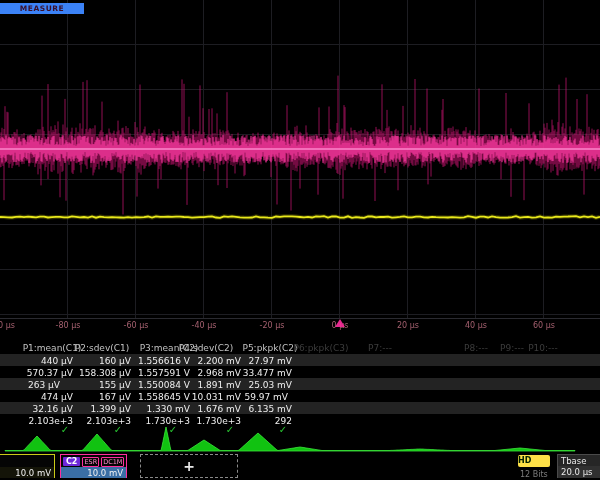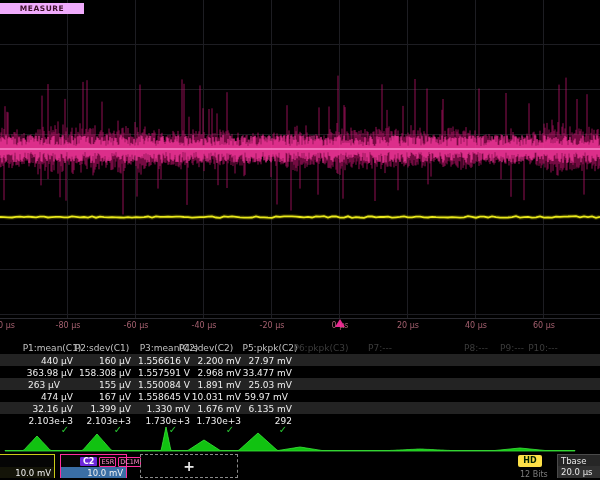--- a/index.html
+++ b/index.html
@@ -12,21 +12,21 @@
     position:absolute;left:0;top:0;width:600px;height:318px;
     background-image:
       repeating-linear-gradient(to right, transparent 0, transparent 67px, #1d1d22 67px, #1d1d22 68px),
       repeating-linear-gradient(to bottom, transparent 0, transparent 44px, #1d1d22 44px, #1d1d22 45px);
     border-bottom:1px solid #2a2a30;
   }
   svg.traces{position:absolute;left:0;top:0;}
   
   .top-badge{
     position:absolute;left:0;top:3px;width:84px;height:11px;
-    background:#f0abfc;color:#3c0e28;font-size:7.5px;font-weight:bold;
+    background:#3b82f6;color:#3c0e28;font-size:7.5px;font-weight:bold;
     line-height:11px;text-align:center;letter-spacing:.5px;overflow:hidden;
   }
   
   .axis{position:absolute;left:0;top:319px;width:600px;height:17px;}
   .axlbl{
     position:absolute;top:2px;transform:translateX(-50%);
     color:#a4606f;font-size:8px;white-space:nowrap;
   }
   .trig{
     position:absolute;top:319px;left:335px;width:0;height:0;
@@ -40,34 +40,34 @@
   .mhead.dim{color:#3c3c3c;}
   .mcell{position:absolute;transform:translateX(-100%);color:#efefef;white-space:nowrap;}
   .mcheck{position:absolute;transform:translateX(-50%);color:#29c832;font-size:10px;font-weight:bold;}
   
   .bbar{position:absolute;left:0;top:453px;width:600px;height:27px;}
   .chbox{position:absolute;top:1px;height:24px;background:#050505;box-sizing:border-box;}
   .c1box{left:-46px;width:101px;border:1px solid #caca18;}
   .c2box{left:60px;width:67px;border:1px solid #ff2e9e;}
   .chtop{height:11px;display:flex;align-items:center;gap:2px;padding:1px 2px 0 2px;}
   .chname{font-size:8px;font-weight:bold;padding:0 3px;line-height:9px;border-radius:1px;}
-  .c2name{background:#6d28d9;color:#fff;margin-left:17px;}
+  .c2name{background:#6d28d9;color:#fff;}
   .chbadge{font-size:6.5px;line-height:8px;padding:0 1px;border-radius:1px;white-space:nowrap;}
   .c2badge{border:1px solid #ff2e9e;color:#ff8cc8;}
   .chval{height:10px;font-size:8.5px;color:#f2f2f2;text-align:right;padding:1px 3px 0 0;}
   .c1box .chval{background:#141408;}
   .c2box .chval{background:#3a6ea5;}
   .addbox{
     position:absolute;left:140px;top:1px;width:98px;height:24px;
     border:1px dashed #8a8a8a;box-sizing:border-box;color:#e8e8e8;
     font-size:14px;font-weight:bold;text-align:center;line-height:22px;
   }
   .hdbadge{
-    position:absolute;left:518px;top:2px;width:24px;height:12px;background:#fde047;
-    color:#002000;font-size:8px;font-weight:bold;text-align:center;line-height:12px;border-radius:2px;
+    position:absolute;left:518px;top:2px;width:32px;height:12px;background:#fde047;
+    color:#002000;font-size:8px;font-weight:bold;line-height:12px;border-radius:2px;
   }
   .bits{position:absolute;left:520px;top:17px;color:#7d7d7d;font-size:8px;}
   .tbasebox{
     position:absolute;left:557px;top:1px;width:70px;height:24px;background:#262626;
     border:1px solid #4a4a4a;box-sizing:border-box;
   }
   .tbasebox .tlabel{font-size:8.5px;color:#e8e8e8;padding:1px 0 0 3px;height:10px;}
   .tbasebox .tval{font-size:8.5px;color:#e8e8e8;background:#303030;height:11px;padding:1px 0 0 3px;}
 </style>
 </head>
@@ -113,21 +113,21 @@
       <div class="mhead dim" style="left: 321px;">P6:pkpk(C3)</div>
       <div class="mhead dim" style="left: 380px;">P7:---</div>
       <div class="mhead dim" style="left: 436px; margin-left: 40px;">P8:---</div>
       <div class="mhead dim" style="left: 512px;">P9:---</div>
       <div class="mhead dim" style="left: 543px;">P10:---</div>
       <div class="mcell" style="left: 73px; top: 16px;">440 μV</div>
       <div class="mcell" style="left: 131px; top: 16px;">160 μV</div>
       <div class="mcell" style="left: 190px; top: 16px;">1.556616 V</div>
       <div class="mcell" style="left: 241px; top: 16px;">2.200 mV</div>
       <div class="mcell" style="left: 292px; top: 16px;">27.97 mV</div>
-      <div class="mcell" style="left: 73px; top: 28px;">363.98 μV</div>
+      <div class="mcell" style="left: 73px; top: 28px;">570.37 μV</div>
       <div class="mcell" style="left: 131px; top: 28px;">158.308 μV</div>
       <div class="mcell" style="left: 190px; top: 28px;">1.557591 V</div>
       <div class="mcell" style="left: 241px; top: 28px;">2.968 mV</div>
       <div class="mcell" style="left: 292px; top: 28px;">33.477 mV</div>
       <div class="mcell" style="left: 60px; top: 40px;">263 μV</div>
       <div class="mcell" style="left: 131px; top: 40px;">155 μV</div>
       <div class="mcell" style="left: 190px; top: 40px;">1.550084 V</div>
       <div class="mcell" style="left: 241px; top: 40px;">1.891 mV</div>
       <div class="mcell" style="left: 292px; top: 40px;">25.03 mV</div>
       <div class="mcell" style="left: 73px; top: 52px;">474 μV</div>

